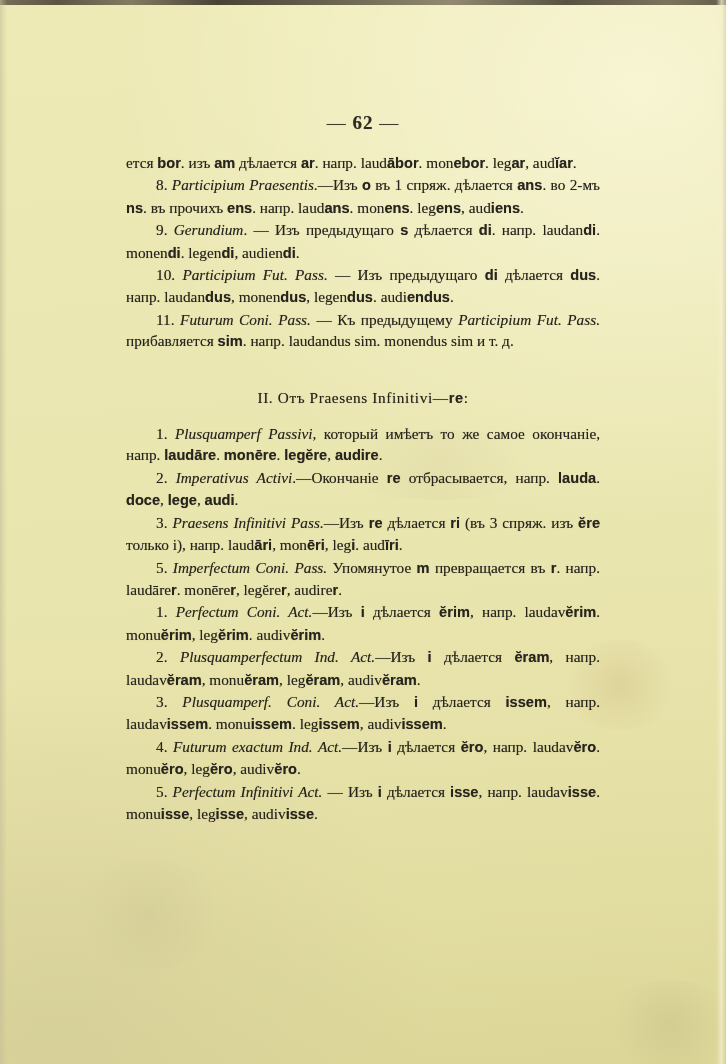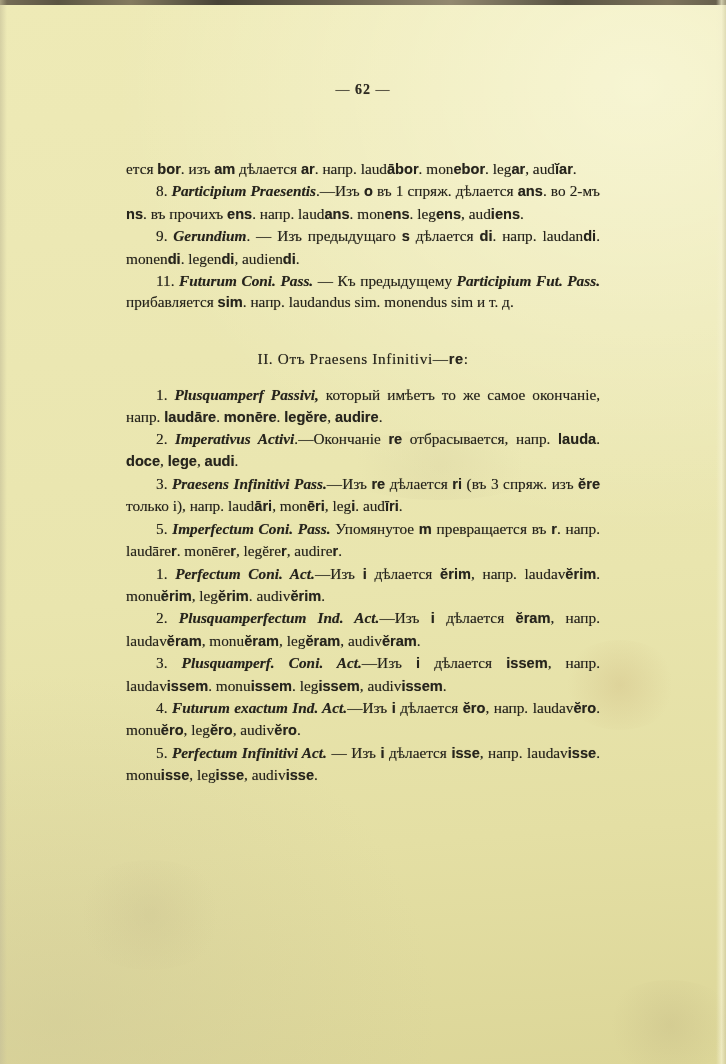--- a/index.html
+++ b/index.html
@@ -60,24 +60,24 @@
 
   
   #content {
     position: absolute;
     left: 0; top: 0;
     width: 726px;
   }
 
   .folio {
     position: absolute;
-    left: 0; top: 82px;
+    left: 0; top: 112px;
     width: 726px;
     text-align: center;
-    font-size: 14px;
+    font-size: 19px;
     letter-spacing: 1px;
     color: #2e2b22;
   }
   .folio .dash { color: #3a362b; }
   .folio .num { font-weight: 700; }
 
   #body-text {
     position: absolute;
     left: 126px;
     top: 152px;
@@ -88,36 +88,35 @@
     text-align: justify;
     text-justify: inter-word;
   }
 
   p.para {
     margin: 0;
     text-indent: 30px;
   }
   p.para.cont {           
     text-indent: 0;
-    margin-top: 6px;
   }
   p.para + p.para { margin-top: 0; }
 
   h2.section-head {
     margin: 34px 0 14px 0;
     font-size: 15.3px;
     font-weight: 400;
     text-align: center;
     text-indent: 0;
     letter-spacing: .6px;
     color: #26241c;
   }
   h2.section-head .bold { font-weight: 700; }
 
-  .it   { font-style: italic; font-weight: bold; }
+  .it   { font-style: italic; }
   .bd   { font-weight: 700; font-family: "Liberation Sans", "DejaVu Sans", sans-serif; font-size: 14.6px; }
   .num  { font-weight: 400; }
 
   
   #body-text, .folio {
     text-shadow: 0 0 .7px rgba(40,38,28,.45);
   }
 </style>
 </head>
 <body>
@@ -139,20 +138,21 @@
       <span class="dash">—</span>
       <span class="num">62</span>
       <span class="dash">—</span>
     </div>
 
     <div id="body-text">
       <div>
           <p class="para cont">ется <span class="bd">bor</span>. изъ <span class="bd">am</span> дѣлается <span class="bd">ar</span>. напр. laud<span class="bd">ābor</span>. mon<span class="bd">ebor</span>. leg<span class="bd">ar</span>, aud<span class="bd">ĭar</span>.</p>
           <p class="para">8. <span class="it">Participium Praesentis</span>.—Изъ <span class="bd">o</span> въ 1 спряж. дѣлается <span class="bd">ans</span>. во 2-мъ <span class="bd">ns</span>. въ прочихъ <span class="bd">ens</span>. напр. laud<span class="bd">ans</span>. mon<span class="bd">ens</span>. leg<span class="bd">ens</span>, aud<span class="bd">iens</span>.</p>
           <p class="para">9. <span class="it">Gerundium</span>. — Изъ предыдущаго <span class="bd">s</span> дѣлается <span class="bd">di</span>. напр. laudan<span class="bd">di</span>. monen<span class="bd">di</span>. legen<span class="bd">di</span>, audien<span class="bd">di</span>.</p>
+          <p class="para">10. <span class="it">Participium Fut. Pass.</span> — Изъ предыдущаго <span class="bd">di</span> дѣлается <span class="bd">dus</span>. напр. laudan<span class="bd">dus</span>, monen<span class="bd">dus</span>, legen<span class="bd">dus</span>. audi<span class="bd">endus</span>.</p>
           <p class="para">11. <span class="it">Futurum Coni. Pass.</span> — Къ предыдущему <span class="it">Participium Fut. Pass.</span> прибавляется <span class="bd">sim</span>. напр. laudandus sim. monendus sim и т. д.</p>
         </div>
 
       <h2 class="section-head">
         <span>II.</span>
         <span>Отъ Praesens Infinitivi</span><span>—</span><span class="bold bd">re</span><span>:</span>
       </h2>
 
       <div>
           <p class="para">1. <span class="it">Plusquamperf Passivi,</span> который имѣетъ то же самое окончанie, напр. <span class="bd">laudāre</span>. <span class="bd">monēre</span>. <span class="bd">legĕre</span>, <span class="bd">audire</span>.</p>

